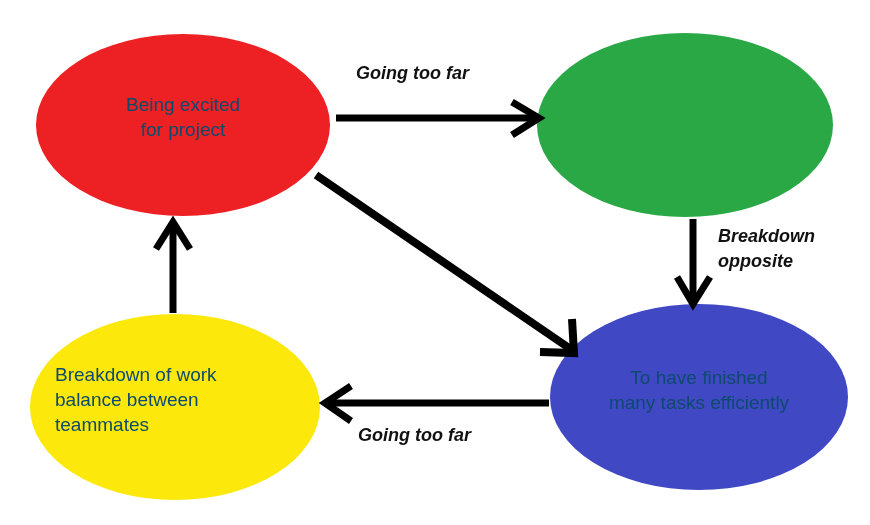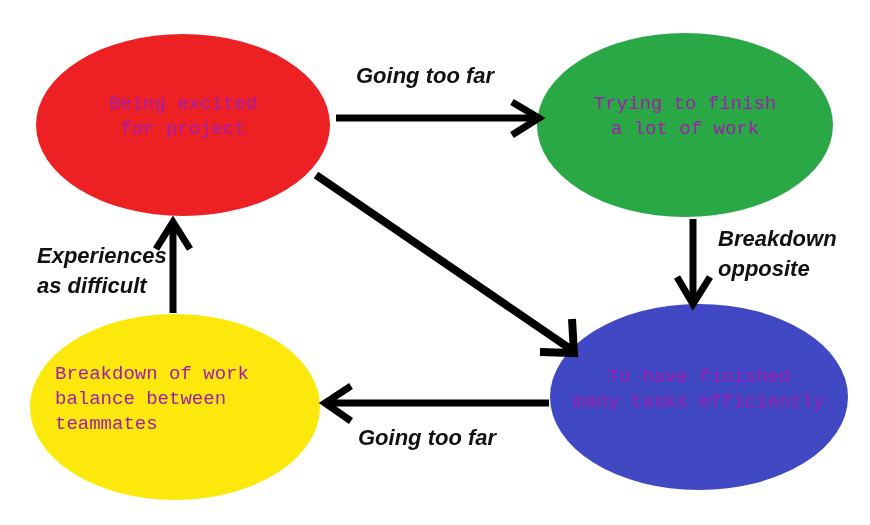--- a/index.html
+++ b/index.html
@@ -20,32 +20,32 @@
   #diagram-svg {
     position: absolute;
     left: 0;
     top: 0;
     width: 870px;
     height: 525px;
   }
   .node-label {
     position: absolute;
     text-align: center;
-    color: #a21caf;
-    font-family: Liberation Mono, monospace;
+    color: #0c4a6e;
+    font-family: Liberation Sans, sans-serif;
     font-size: 19px;
     line-height: 1.32;
     white-space: pre-line;
     pointer-events: none;
   }
   .edge-label {
     position: absolute;
     color: #111111;
     font-family: "Liberation Sans", sans-serif;
-    font-size: 22px;
+    font-size: 18px;
     font-style: italic;
     font-weight: 600;
     line-height: 1.38;
     white-space: pre-line;
   }
 </style>
 </head>
 <body>
 
 <div id="canvas">
@@ -80,34 +80,30 @@
     <g>
       <line x1="316" y1="175" x2="572" y2="350" stroke="#000000" stroke-width="8" stroke-linecap="butt"></line>
       <path d="M 540 352 L 574 353 L 572 319" fill="none" stroke="#000000" stroke-width="8" stroke-linejoin="miter" stroke-linecap="butt"></path>
     </g>
 
   </svg>
 
   <div class="node-label" style="left:58px; top:92px; width:250px;">Being excited
 for project</div>
 
-  <div class="node-label" style="left:560px; top:92px; width:250px;">Trying to finish
-a lot of work</div>
 
   <div class="node-label" style="left:55px; top:362px; width:240px; text-align:left;">Breakdown of work
 balance between
 teammates</div>
 
   <div class="node-label" style="left:565px; top:365px; width:268px;">To have finished
 many tasks efficiently</div>
 
   <div class="edge-label" style="left:356px; top:61px;">Going too far</div>
 
   <div class="edge-label" style="left:718px; top:224px;">Breakdown
 opposite</div>
 
   <div class="edge-label" style="left:358px; top:423px;">Going too far</div>
 
-  <div class="edge-label" style="left:37px; top:241px;">Experiences
-as difficult</div>
 
 
 </div>
 
 </body></html>

